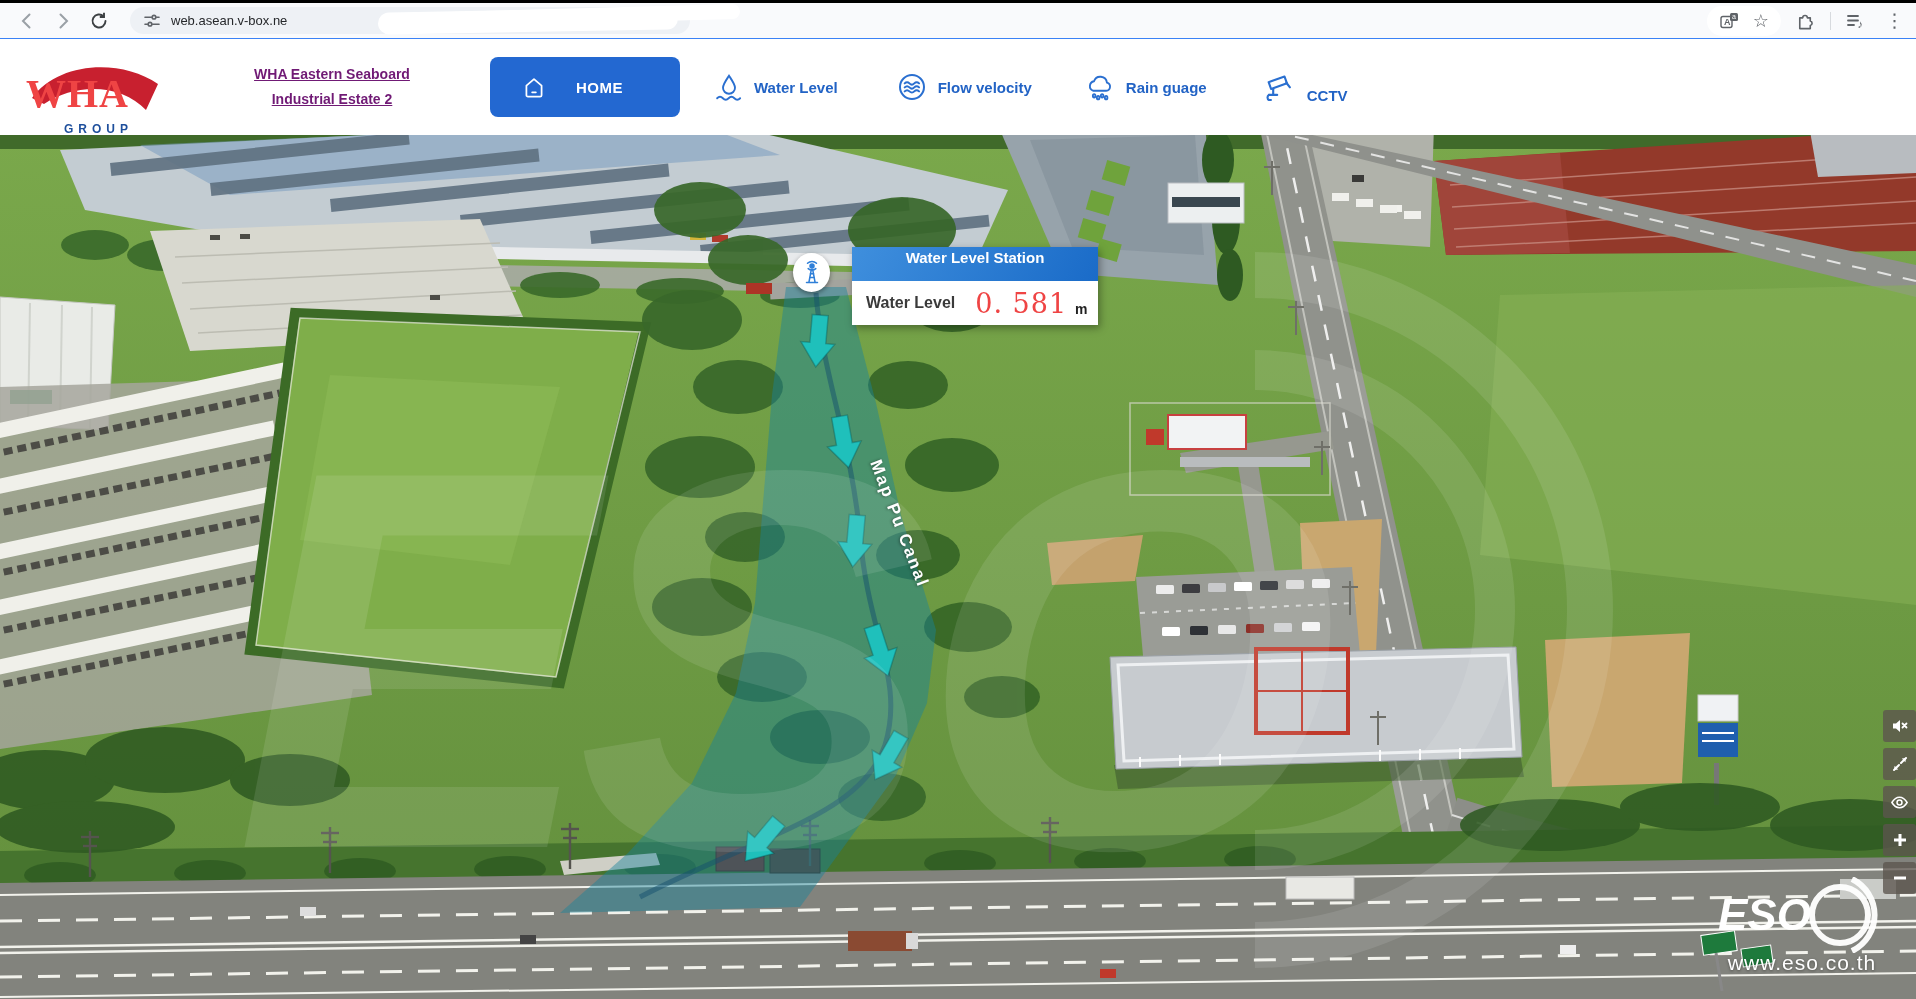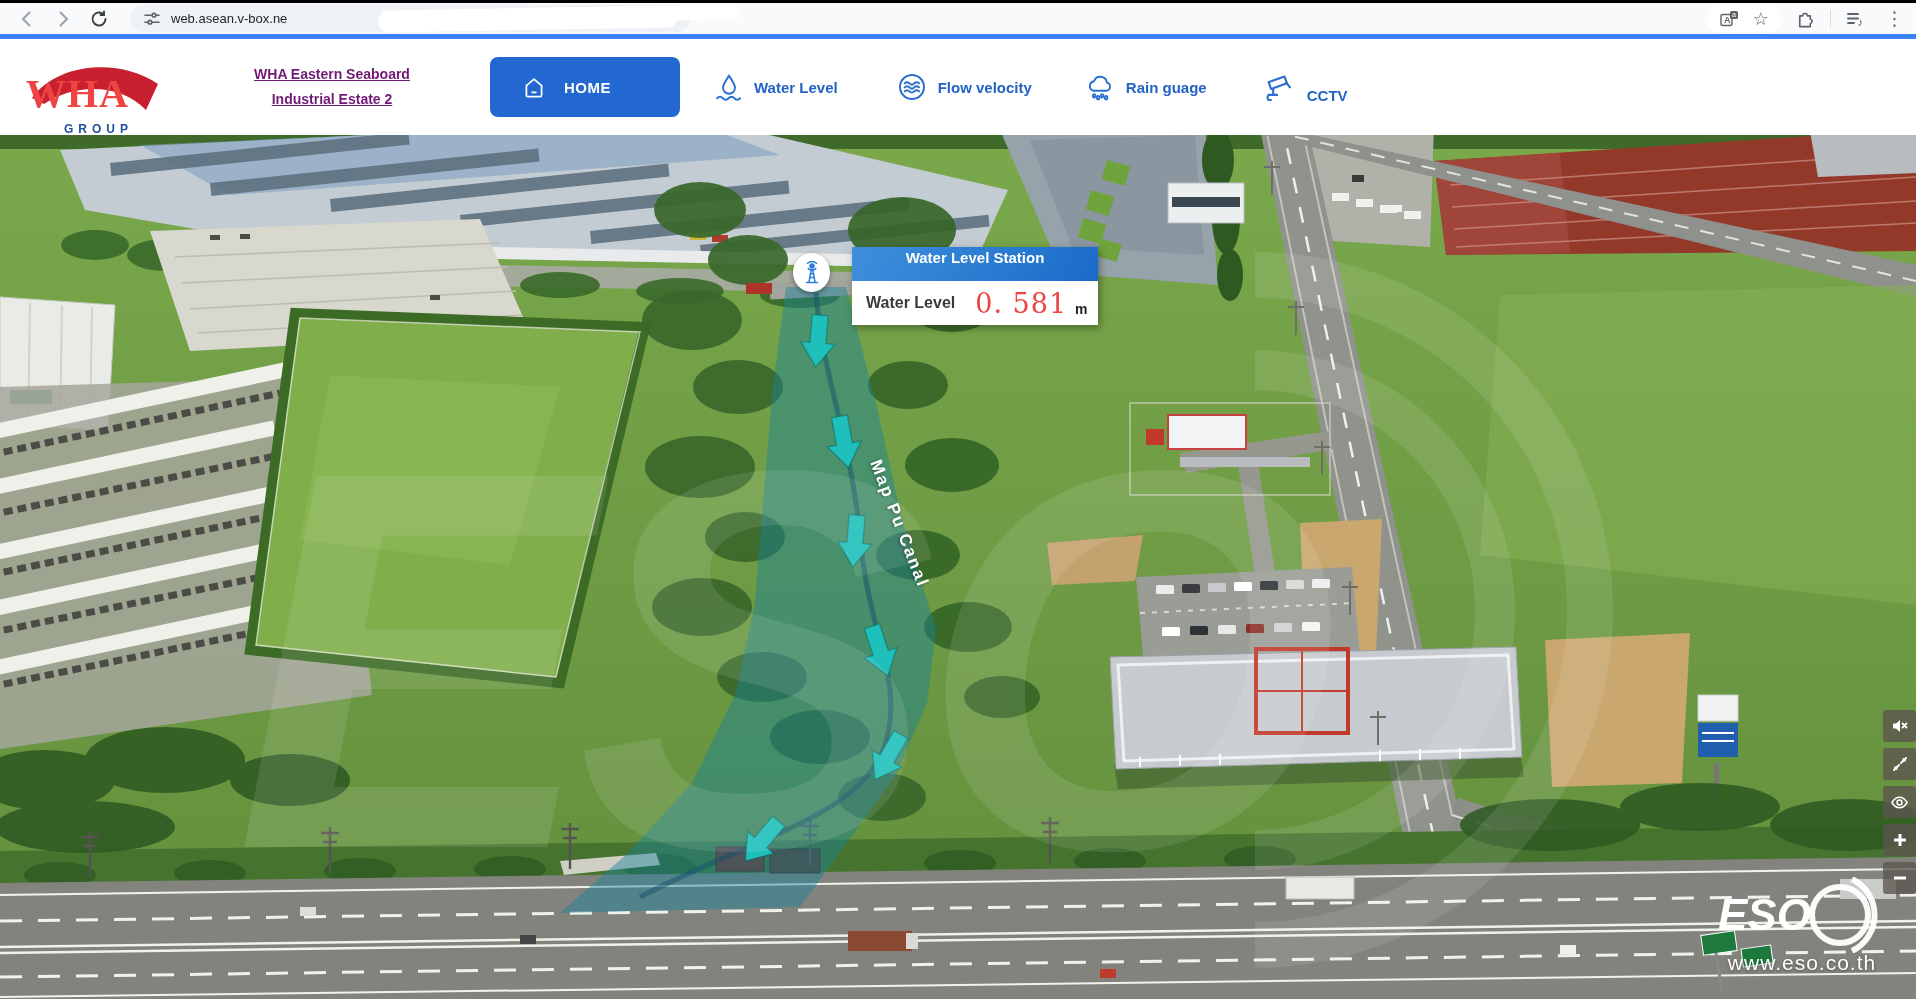--- a/index.html
+++ b/index.html
@@ -3,21 +3,21 @@
 <meta charset="utf-8">
 <style>
   * { margin:0; padding:0; box-sizing:border-box; }
   html,body { width:1916px; height:999px; overflow:hidden; background:#000;
               font-family:"Liberation Sans", sans-serif; }
   .stage { position:relative; width:1916px; height:999px; background:#fff; }
 
   
   .top-edge { height:3px; background:#000; }
   .browser-bar { position:relative; height:36px; background:#f9fafc;
-    border-bottom:5px solid #3b82f6; display:flex; align-items:center; padding-left:14px; }
+    border-bottom:1px solid #3b82f6; display:flex; align-items:center; padding-left:14px; }
   .nav-ic { width:26px; height:26px; display:flex; align-items:center; justify-content:center;
     margin-right:10px; border-radius:50%; }
   .omnibox { position:relative; display:flex; align-items:center; width:560px; height:27px;
     background:#eef1f5; border-radius:14px; margin-left:8px; padding:0 12px; }
   .omnibox .url { font-size:13px; color:#26282b; margin-left:9px; white-space:nowrap; }
   .redact-1 { position:absolute; left:248px; top:3px; width:300px; height:22px;
     background:#fff; border-radius:12px; transform:rotate(-1deg); }
   .redact-2 { position:absolute; left:440px; top:5px; width:300px; height:15px;
     background:#fff; border-radius:8px; transform:rotate(-1.6deg); z-index:5; }
   .right-icons { margin-left:auto; display:flex; align-items:center; margin-right:12px; }
@@ -32,21 +32,21 @@
   .wha-logo { position:relative; width:150px; height:86px; }
   .wha-word { position:absolute; left:8px; top:26px; font-family:"Liberation Serif", serif;
     font-weight:bold; font-size:40px; letter-spacing:1px; color:#ef4444; }
   .wha-group { position:absolute; left:46px; top:66px; font-size:12px; font-weight:bold;
     letter-spacing:5px; color:#1e4f9c;margin-top:12px; }
   .wha-swoosh { position:absolute; left:0; top:0; }
   .site-title { width:308px; margin-left:10px; text-align:center; color:#701a75;
     font-size:14px; font-weight:bold; line-height:25px;text-decoration:underline; }
   .main-nav { display:flex; align-items:center; margin-left:4px; }
   .home-btn { width:190px; height:60px; background:#2368d1; border-radius:8px; display:flex;
-    align-items:center; padding:0 30px; gap:16px; cursor:pointer; }
+    align-items:center; padding:0 30px; gap:28px; cursor:pointer; }
   .home-btn .lbl { color:#fff; font-size:15px; font-weight:bold; letter-spacing:.5px; }
   .nav-item { display:flex; align-items:center; gap:10px; cursor:pointer; }
   .nav-item .lbl { color:#2263c5; font-size:15px; font-weight:bold; }
   .ni-1 { margin-left:34px; } .ni-2 { margin-left:58px; } .ni-3 { margin-left:52px; } .ni-4 { margin-left:56px;align-items:flex-end; }
 
   
   .map { position:relative; width:1916px; height:864px; overflow:hidden; background:#6f9c44; }
   .scene { position:absolute; left:0; top:0; }
 
   .marker { position:absolute; left:793px; top:118px; width:37px; height:39px; border-radius:50%;

